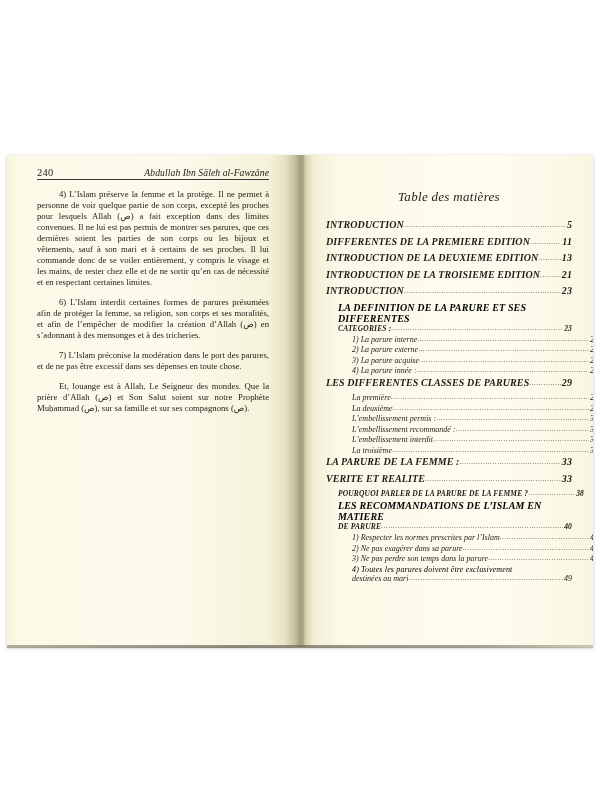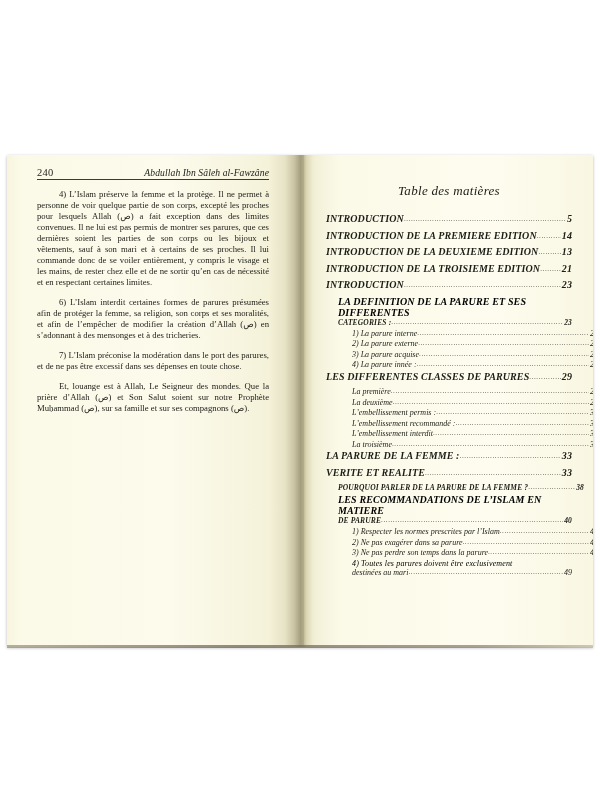--- a/index.html
+++ b/index.html
@@ -127,21 +127,21 @@
     text-indent: 22px;
     margin: 0 0 9px 0;
     -webkit-font-smoothing: antialiased;
   }
   .body-p:last-child { margin-bottom: 0; }
 
   
   .rp-inner {
     position: absolute;
     left: 22px;
-    top: 28px;
+    top: 34px;
     width: 246px;
   }
 
   .toc-title {
     text-align: center;
     font-size: 13px;
     font-style: italic;
     color: #1d1d17;
     margin: 0 0 14px 0;
     letter-spacing: .3px;
@@ -247,23 +247,23 @@
 
         <div class="toc-title">Table des matières</div>
 
         <div id="toc-list">
             <div class="lvl-h1 toc-row">
               <span class="toc-label">INTRODUCTION</span>
               <span class="toc-dots">..........................................................................................</span>
               <span class="toc-num">5</span>
             </div>
             <div class="lvl-h1 toc-row">
-              <span class="toc-label">INTRODUCTION DE LA PREMIERE EDITION</span>
-              <span class="toc-dots">..........................................................................................</span>
-              <span class="toc-num">14</span>
+              <span class="toc-label">DIFFERENTES DE LA PREMIERE EDITION</span>
+              <span class="toc-dots">..........................................................................................</span>
+              <span class="toc-num">11</span>
             </div>
             <div class="lvl-h1 toc-row">
               <span class="toc-label">INTRODUCTION DE LA DEUXIEME EDITION</span>
               <span class="toc-dots">..........................................................................................</span>
               <span class="toc-num">13</span>
             </div>
             <div class="lvl-h1 toc-row">
               <span class="toc-label">INTRODUCTION DE LA TROISIEME EDITION</span>
               <span class="toc-dots">..........................................................................................</span>
               <span class="toc-num">21</span>

